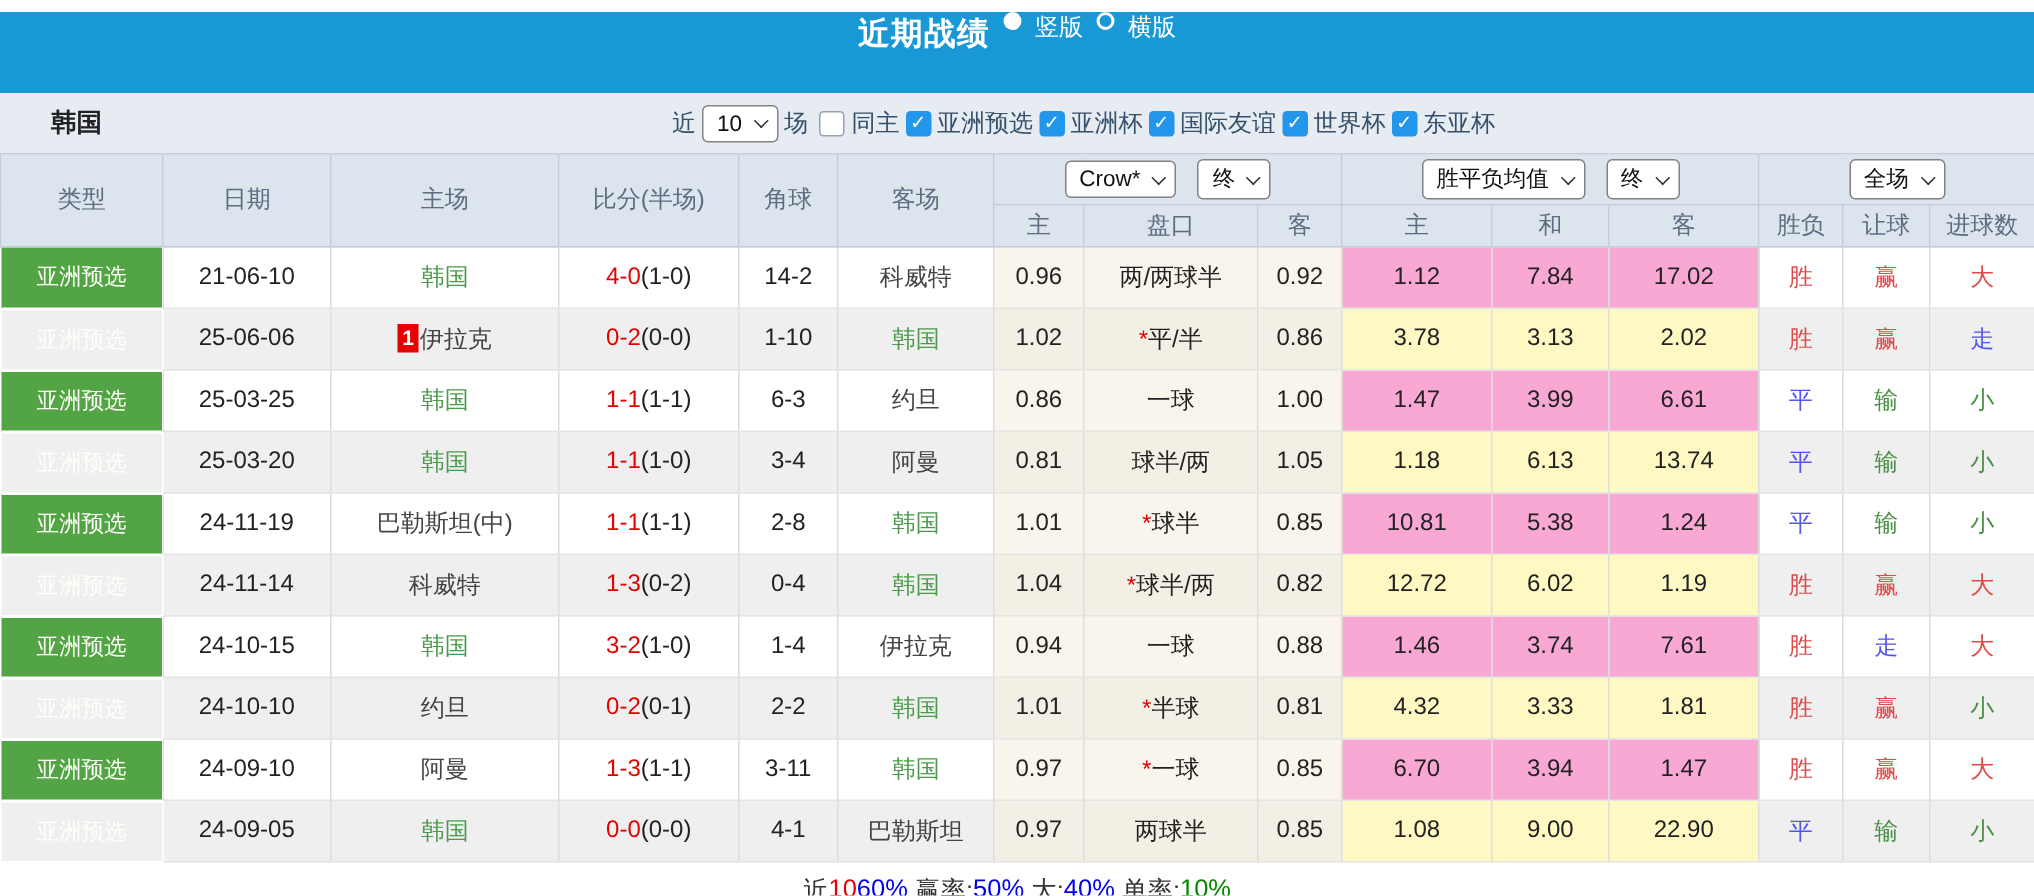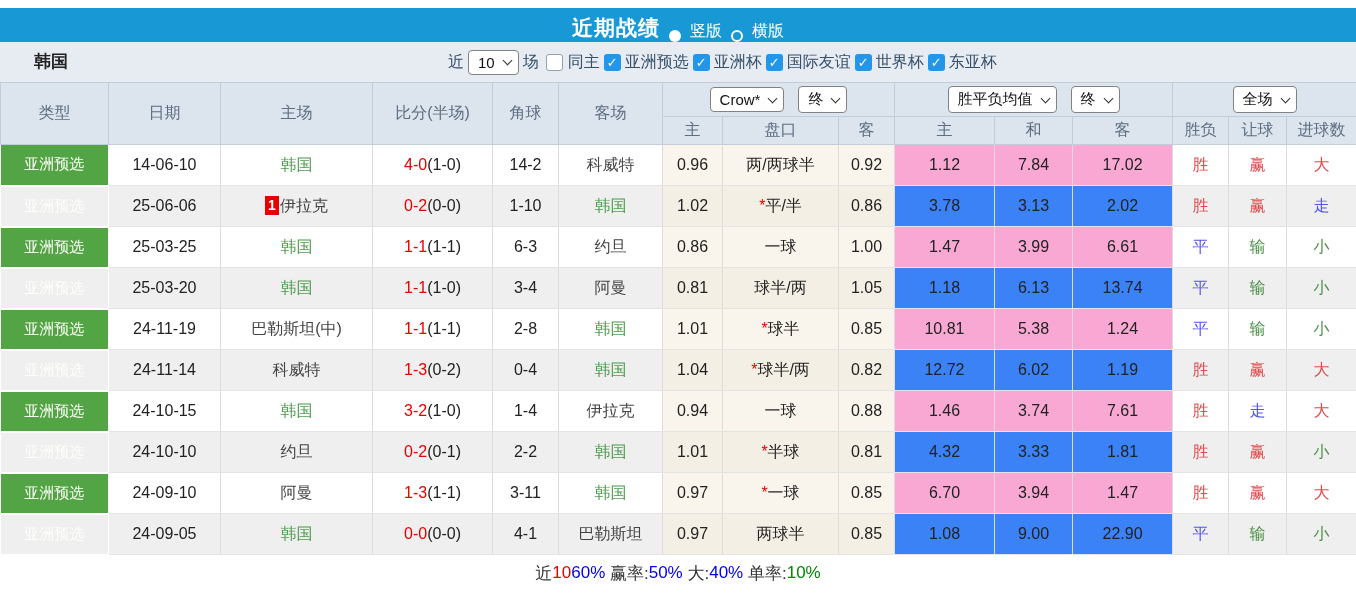--- a/index.html
+++ b/index.html
@@ -11,21 +11,21 @@
     --draw-blue:#5454ee;
     --lose-green:#4a8f45;
     --pct-blue:#0000ee;
     --pct-green:#008800;
   }
   *{box-sizing:border-box;margin:0;padding:0;}
   body{font-family:"Liberation Sans","DejaVu Sans",sans-serif;background:#fff;}
   .page{width:1356px;height:597px;background:#fff;overflow:hidden;position:relative;}
   .top-strip{height:8px;background:#fff;}
   
-  .title-bar{height:34px;background:var(--accent);display:flex;align-items:flex-end;justify-content:center;gap:9px;color:#fff;}
+  .title-bar{height:54px;background:var(--accent);display:flex;align-items:flex-start;justify-content:center;gap:9px;color:#fff;}
   .title-bar .title{font-size:21px;font-weight:bold;letter-spacing:1px;}
   .radio-dot{width:12px;height:12px;border-radius:50%;background:#fff;display:inline-block;}
   .radio-ring{width:12px;height:12px;border-radius:50%;border:2.5px solid #fff;background:transparent;display:inline-block;}
   .title-bar .ropt{font-size:16px;}
   
   .filter-bar{height:40px;background:#e7ebf2;position:relative;}
   .team-label{position:absolute;left:34px;top:0;line-height:40px;font-size:17px;font-weight:bold;color:#222;}
   .filters{position:absolute;left:444px;top:0;height:40px;display:flex;align-items:center;font-size:16px;color:#35506a;}
   .filters .lbl{margin:0 4px;}
   .fselect{display:inline-flex;align-items:center;justify-content:space-between;background:#fff;border:1px solid #828282;border-radius:4px;padding:3px 7px 3px 9px;font-size:15px;color:#111;gap:9px;cursor:pointer;}
@@ -38,21 +38,21 @@
   thead th{background:#dce4ee;color:#5d6e80;font-weight:normal;font-size:16px;border:1px solid #c3cdd9;}
   thead tr.sel-row th{height:34px;}
   thead tr.sub-row th{height:28px;}
   .sel-wrap{display:flex;justify-content:center;align-items:center;gap:14px;}
   tbody td{height:41px;text-align:center;font-size:16px;color:#222;border-right:1px solid #dcdcdc;border-bottom:1px solid #e4e4e4;}
   tbody tr.alt td{background:#efefef;}
   tbody td.type{background:var(--type-green);color:#fdfff8;font-size:15px;border-bottom:2px solid #fff;border-right:1px solid #fff;}
   tbody td.asian{background:#faf5ec;}
   tbody td.euro{background:#f9a8d4;}
   tbody tr.alt td.asian{background:#f4efe5;}
-  tbody tr.alt td.euro{background:#3b82f6;}
+  tbody tr.alt td.euro{background:#fef9c3;}
   td .focus{color:var(--team-green);}
   td .teamname{color:#444;text-align:right;}
   td .s-main{color:var(--score-red);margin-top:28px;}
   td .badge{display:inline-block;background:#e60000;color:#fff;font-size:14px;font-weight:bold;line-height:19px;padding:0 3px;margin-right:1px;vertical-align:1px;}
   .t-red{color:var(--win-red);}
   .t-blue{color:var(--draw-blue);}
   .t-green{color:var(--lose-green);}
   .star{color:#e60000;}
   
   .summary{height:35px;display:flex;align-items:center;justify-content:center;font-size:17px;color:#333;background:#fff;}
@@ -167,21 +167,21 @@
         <th>和</th>
         <th>客</th>
         <th>胜负</th>
         <th>让球</th>
         <th>进球数</th>
       </tr>
     </thead>
     <tbody>
         <tr>
           <td class="type"><span>亚洲预选</span></td>
-          <td class="date"><span>14-06-10</span></td>
+          <td class="date"><span>21-06-10</span></td>
           <td class="team"><span class="focus">韩国</span></td>
           <td class="score"><span class="s-main">4-0</span><span class="s-half">(1-0)</span></td>
           <td class="corner"><span>14-2</span></td>
           <td class="team"><span class="teamname">科威特</span></td>
           <td class="asian"><span>0.96</span></td>
           <td class="asian"><span>两/两球半</span></td>
           <td class="asian"><span>0.92</span></td>
           <td class="euro"><span>1.12</span></td>
           <td class="euro"><span>7.84</span></td>
           <td class="euro"><span>17.02</span></td>

